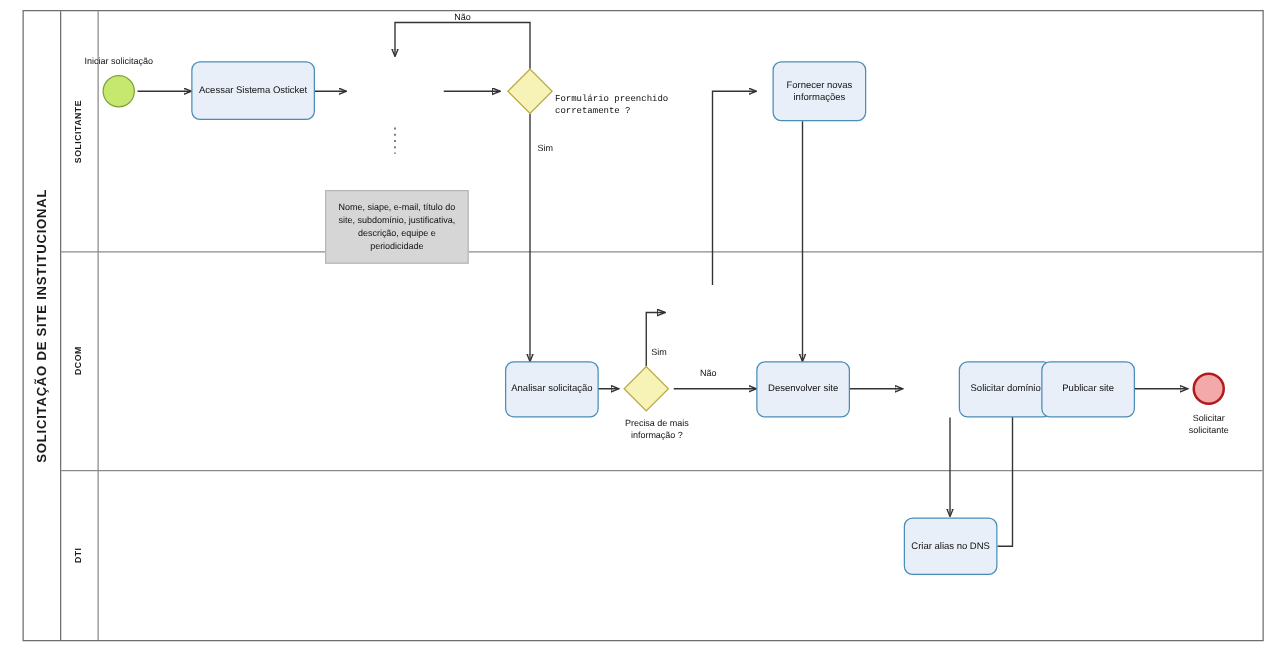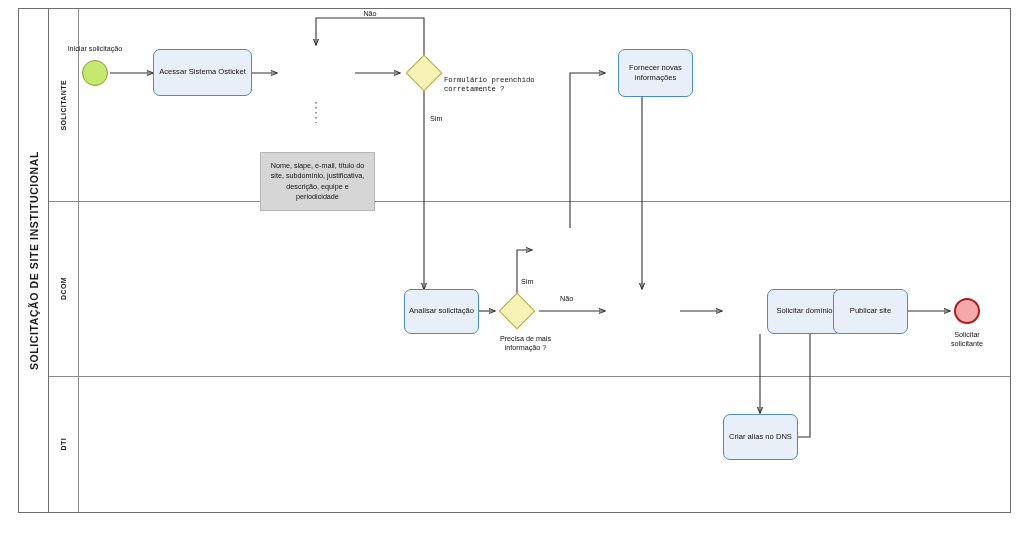--- a/index.html
+++ b/index.html
@@ -161,20 +161,21 @@
 Osticket</div>
 
 
   <div class="task" style="left:605px;top:49px;width:75px;height:48px;margin-left:13px;">Fornecer novas
 informações</div>
 
   <div class="task" style="left:404px;top:289px;width:75px;height:45px;">Analisar
 solicitação</div>
 
 
+  <div class="task" style="left:605px;top:289px;width:75px;height:45px;">Desenvolver site</div>
 
   <div class="task" style="left:723px;top:289px;width:75px;height:45px;margin-left:44px;">Solicitar domínio</div>
 
   <div class="task" style="left:833px;top:289px;width:75px;height:45px;">Publicar site</div>
 
   <div class="task" style="left:723px;top:414px;width:75px;height:46px;">Criar alias no
 DNS</div>
 
   <div class="gateway" style="left:411px;top:60px;width:26px;height:26px;"></div>
   <div class="lbl left" style="left:444px;top:76px;width:110px;font-family:Liberation Mono, monospace;">Formulário preenchido

